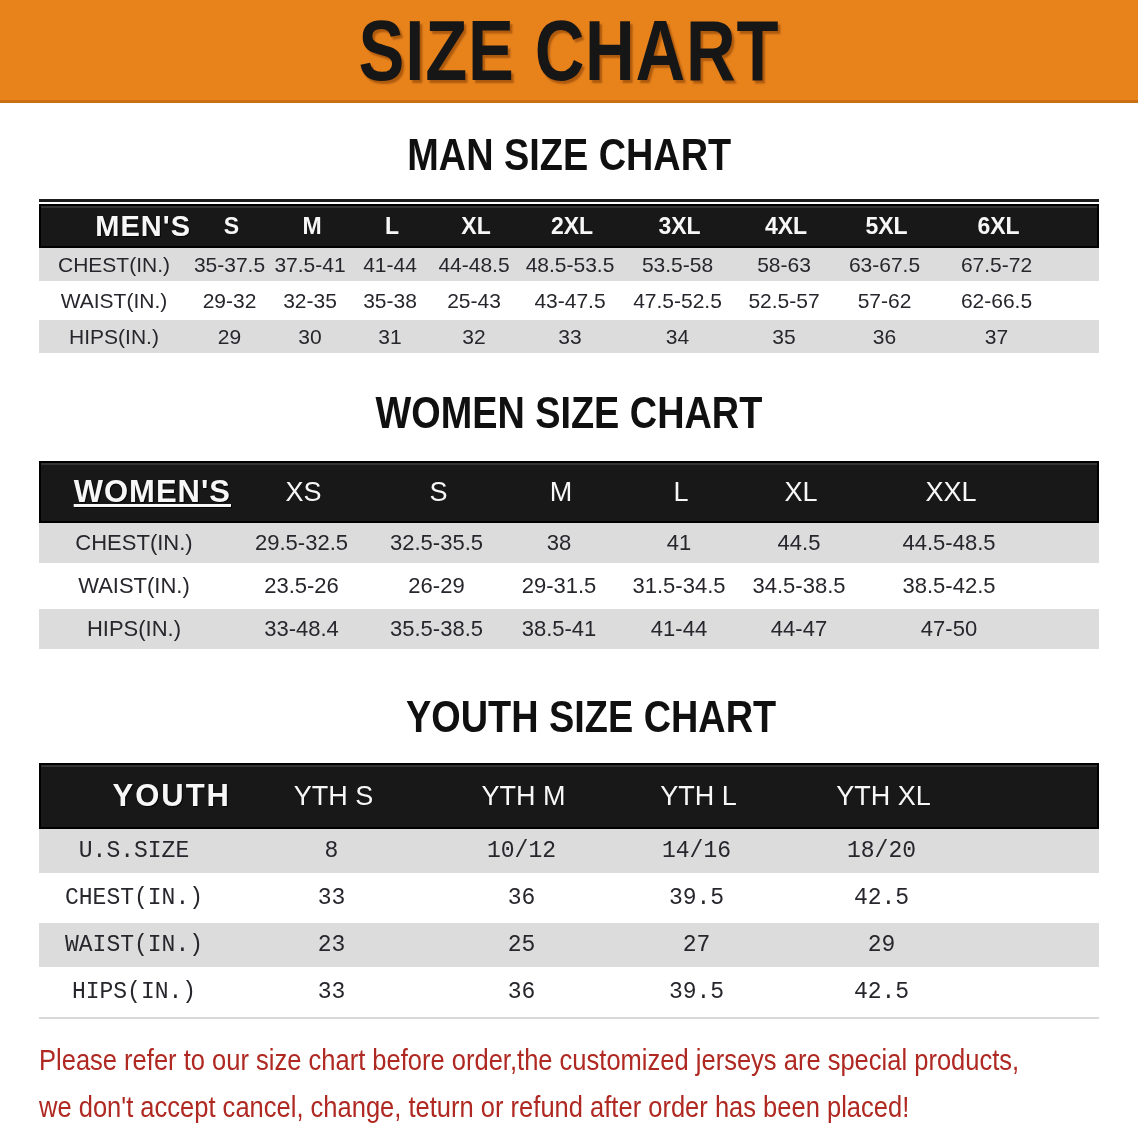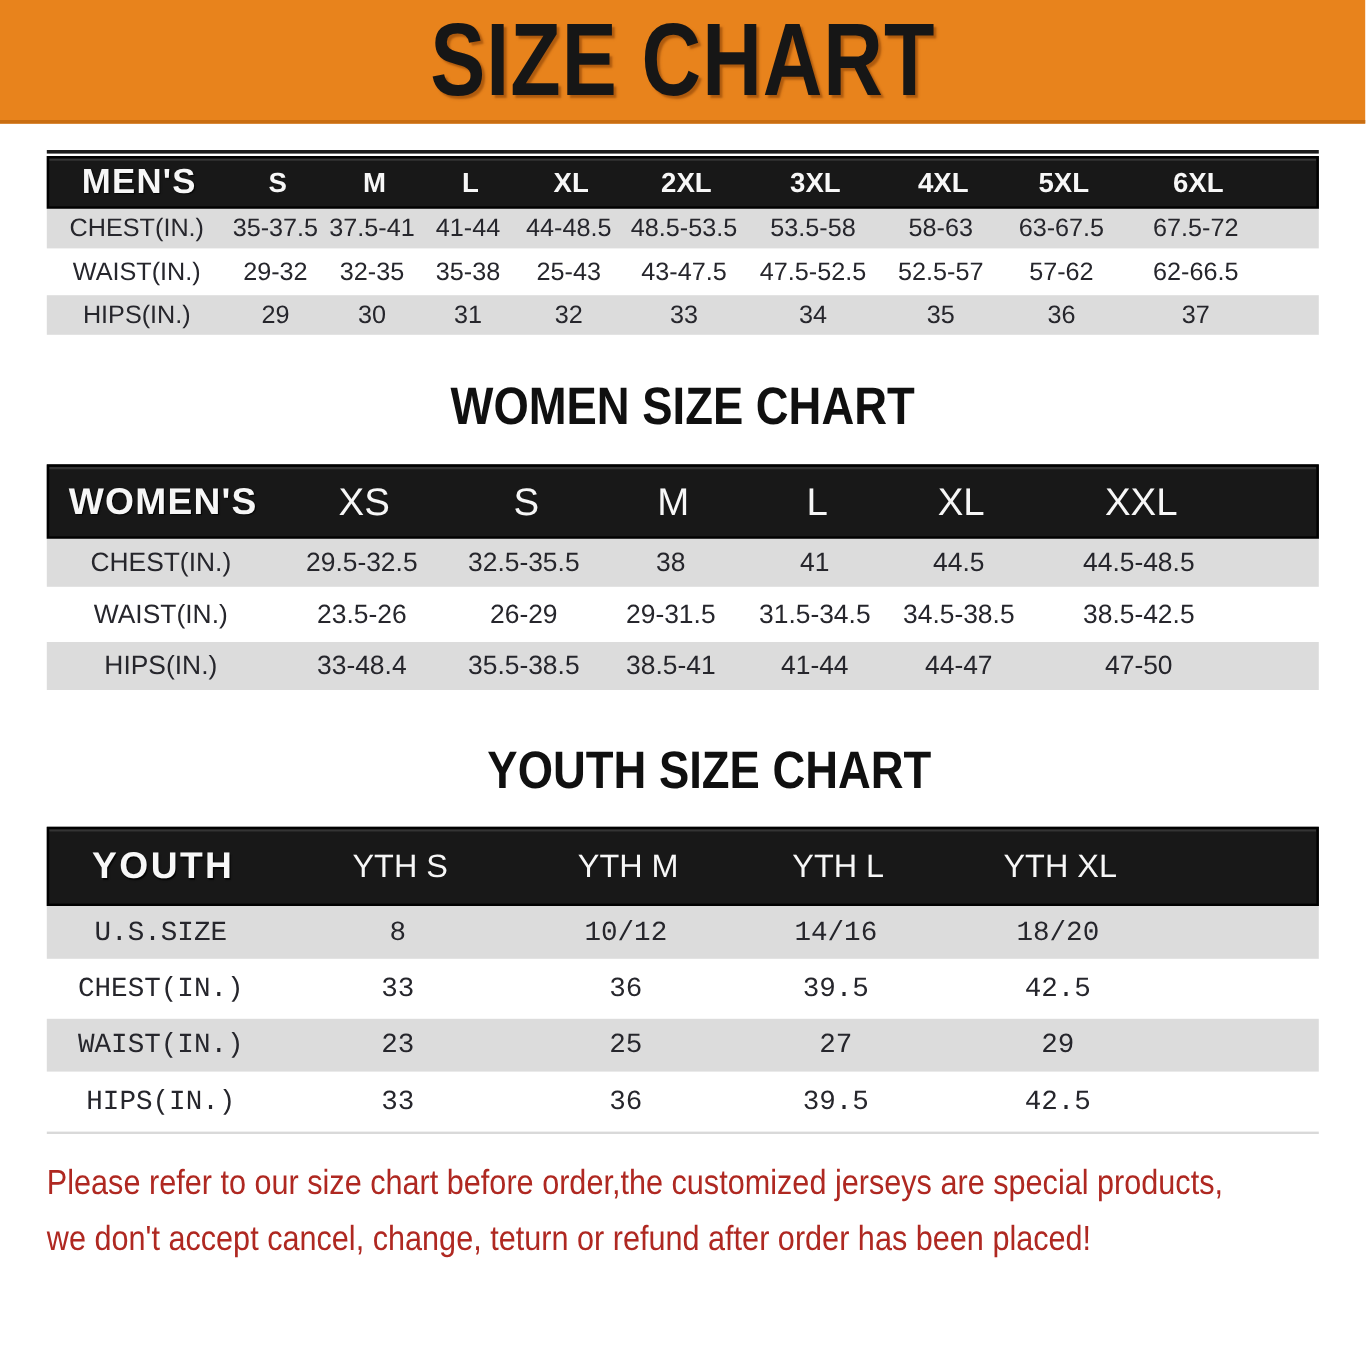--- a/index.html
+++ b/index.html
@@ -82,33 +82,33 @@
   .drow { margin-bottom: 3px; }
   .tbl-men   .drow { height: 33px; }
   .tbl-women .drow { height: 40px; }
   .tbl-youth .drow { height: 44px; font-family: Liberation Mono, monospace; }
   .drow.gray  { background: #DCDCDC; }
   .drow.white { background: #ffffff; }
 
   .cell { text-align: center; white-space: nowrap; }
 
   .lblcell {
-    text-align: center;
+    text-align: right;
     padding-left: 0;
     font-weight: bold;
     text-shadow: 1px 1px 1px rgba(0,0,0,0.8);
     letter-spacing: 1px;
   }
   .tbl-men   .lblcell { font-size: 29px; }
-  .tbl-women .lblcell { font-size: 31px; }
+  .tbl-women .lblcell { font-size: 31px; text-decoration: underline; }
   .tbl-youth .lblcell { font-size: 31px; letter-spacing: 2px; }
 
   .colhead { font-weight: bold; }
   .tbl-men   .colhead { font-size: 23px; }
-  .tbl-women .colhead { font-size: 32px; font-weight: normal; }
+  .tbl-women .colhead { font-size: 27px; font-weight: normal; }
   .tbl-youth .colhead { font-size: 27px; font-weight: normal; }
 
   .rowlabel, .val { color: #26262c; }
   .tbl-men   .rowlabel, .tbl-men   .val { font-size: 21px; }
   .tbl-women .rowlabel, .tbl-women .val { font-size: 22px; }
   .tbl-youth .rowlabel, .tbl-youth .val { font-size: 23px; }
 
   
   .footer {
     margin: 18px 39px 0 39px;
@@ -125,20 +125,23 @@
 </style>
 </head>
 <body>
 
 <div class="page">
 
   <div class="banner">
     <span class="banner-title">SIZE CHART</span>
   </div>
 
+  <h2 class="sec-heading h-man">
+    <span>MAN SIZE CHART</span>
+  </h2>
   <div class="tbl tbl-men">
       <div class="trow thead">
         <div class="cell lblcell">MEN'S</div>
         <div class="cell colhead">S</div>
         <div class="cell colhead">M</div>
         <div class="cell colhead">L</div>
         <div class="cell colhead">XL</div>
         <div class="cell colhead">2XL</div>
         <div class="cell colhead">3XL</div>
         <div class="cell colhead">4XL</div>

